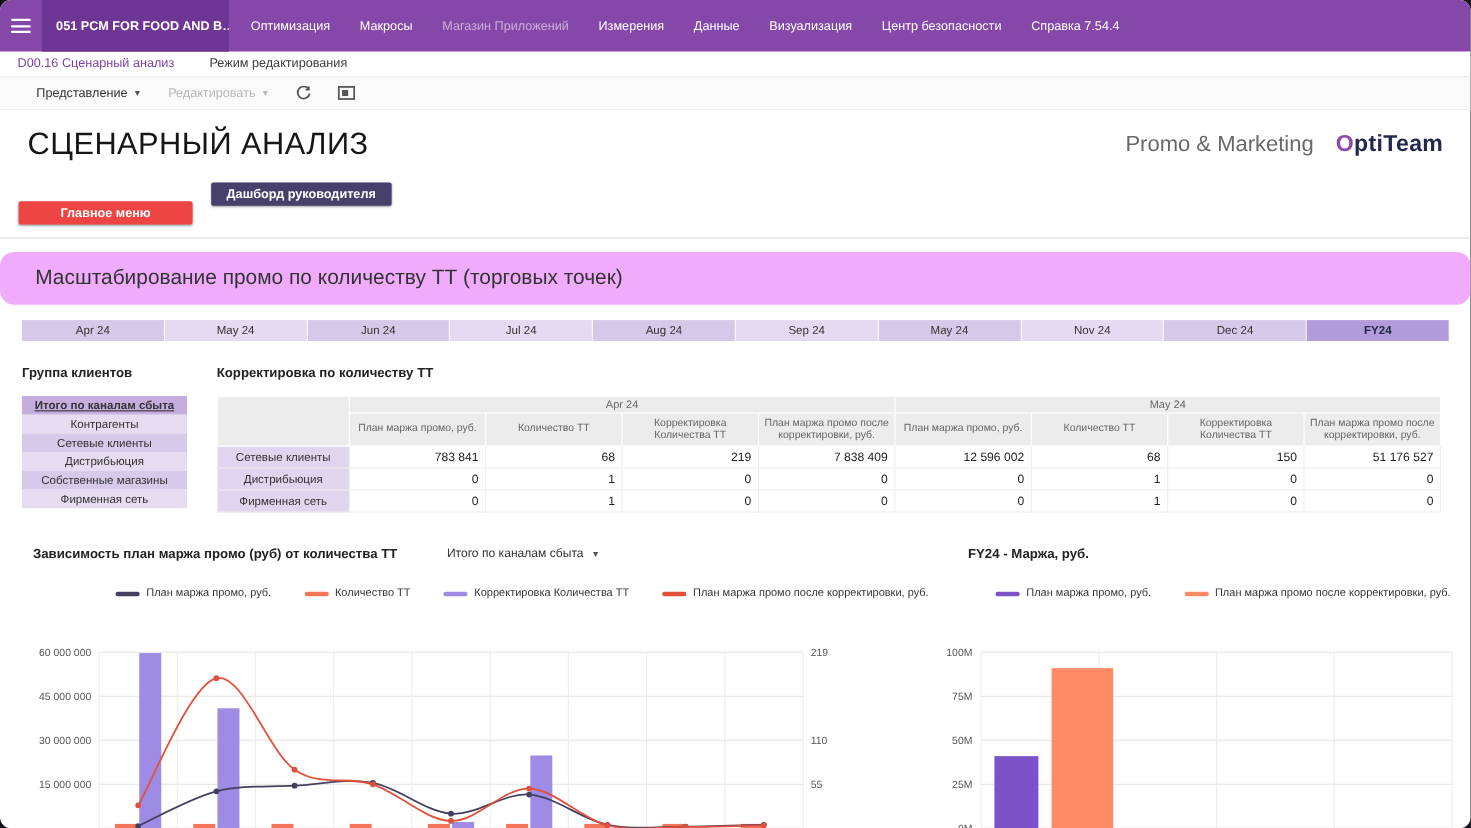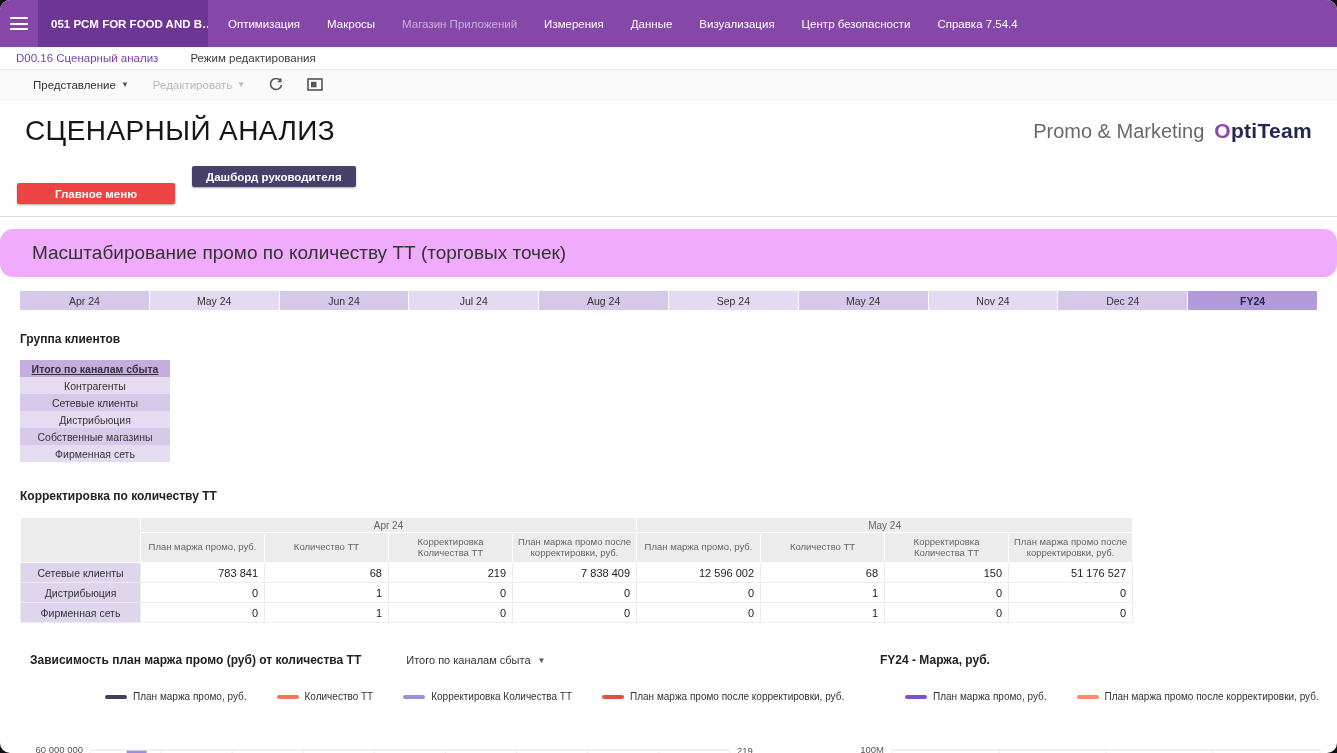--- a/index.html
+++ b/index.html
@@ -24,21 +24,21 @@
   .toolbar { height:30px; background:#fafafa; display:flex; align-items:center; gap:24px; padding:0 33px; font-size:11.5px; color:#333; border-bottom:1px solid #f1f1f1;}
   .tb-item { display:flex; align-items:center; gap:5px; cursor:pointer;}
   .caret { font-size:8px; color:#555; }
   .tb-disabled { color:#b8b8b8; }
   .tb-disabled .caret { color:#b8b8b8; }
   .tb-icon { display:flex; align-items:center; cursor:pointer;}
 
   
   .titlerow { display:flex; align-items:center; padding:0 25px 0 25px; margin-top:12px; height:38px;}
   .page-title { font-size:28px; color:#161616; font-weight:500; letter-spacing:.4px;}
-  .title-right { margin-left:auto; display:flex; align-items:baseline; gap:10px; }
+  .title-right { margin-left:auto; display:flex; align-items:baseline; gap:20px; }
   .promo-label { font-size:20px; color:#68676d; }
   .logo { font-size:21px; font-weight:bold; color:#23284e; letter-spacing:.3px;}
   .logo::first-letter { color:#8c49ab; }
 
   
   .btnrow { display:flex; gap:17px; padding:0 17px 12px 17px; margin-top:16px; border-bottom:1px solid #dcdcdc;}
   .btn { height:21px; min-width:158px; padding:0 14px; color:#fff; font-size:11.5px; font-weight:bold; display:flex; align-items:center; justify-content:center; border-radius:2px; box-shadow:0 1px 2px rgba(0,0,0,.35); cursor:pointer; white-space:nowrap;}
   .btn-purple { background:#ef4444;margin-top:17px; }
   .btn-dark { background:#46406a; }
 
@@ -47,21 +47,21 @@
 
   
   .filter-label { font-size:12px; font-weight:bold; color:#222; margin:16px 0 0 20px; }
   .monthbar { display:flex; margin:14px 20px 0 20px; height:19px; }
   .month { flex:1; display:flex; align-items:center; justify-content:center; font-size:10.5px; color:#333; background:#d6c8e8; border-right:1px solid #fff; cursor:pointer;}
   .month:last-child { border-right:none; }
   .month.alt { background:#e4daf1; }
   .month.selected { background:#b29bdb; font-weight:bold; color:#24244a; }
 
   
-  .datarow { display:flex; margin-top:22px; padding:0 20px; gap:27px; align-items:flex-start;flex-direction:column;}
+  .datarow { display:flex; margin-top:22px; padding:0 20px; gap:27px; align-items:flex-start;}
   .col-label { font-size:12px; font-weight:bold; color:#222; margin-bottom:14px; }
   .clients { width:150px; flex:0 0 auto; }
   .client { height:17px; font-size:10.5px; display:flex; align-items:center; justify-content:center; background:#d7c9e9; color:#333; cursor:pointer; white-space:nowrap;}
   .client.alt { background:#e5dcf2; }
   .client.selected { background:#c5aede; font-weight:bold; text-decoration:underline; }
 
   table.adj { border-collapse:collapse; table-layout:fixed; width:1113px; }
   .adj th { background:#ececec; color:#666; font-weight:normal; border:1px solid #fff; text-align:center; vertical-align:middle;}
   .adj .group-th { font-size:10px; height:15px; }
   .adj .col-th { font-size:9.5px; height:30px; padding:1px 4px; line-height:1.15;}

